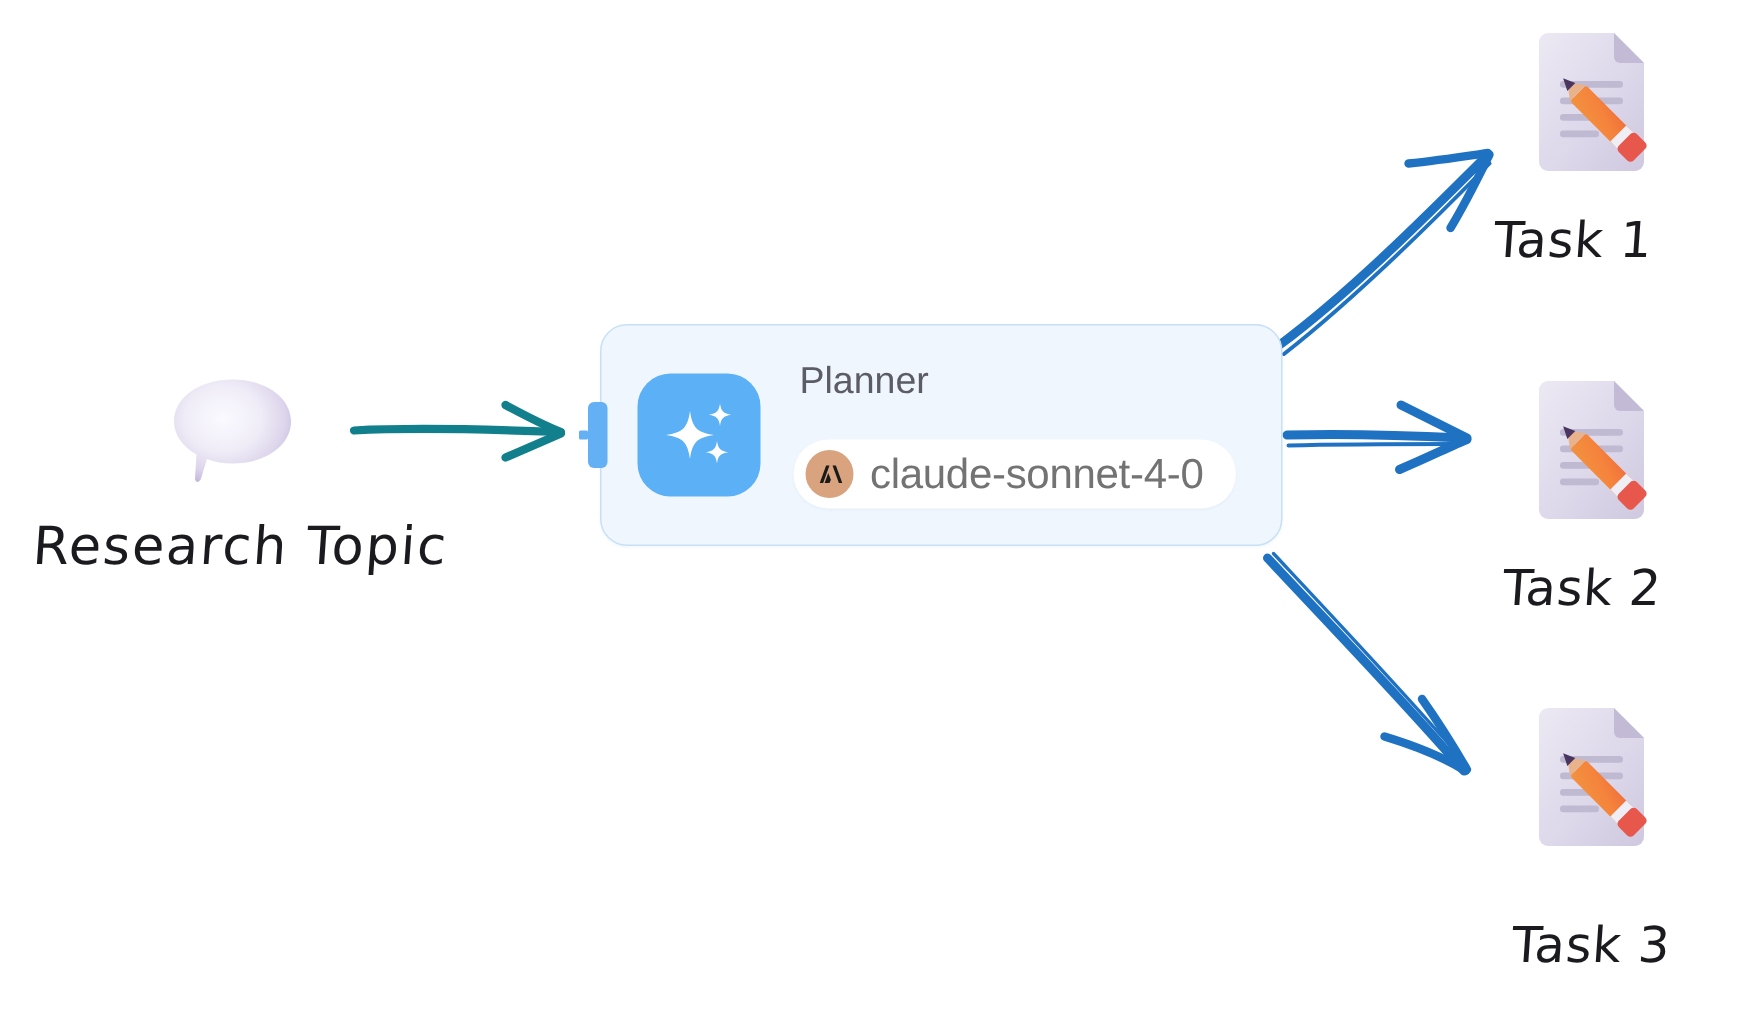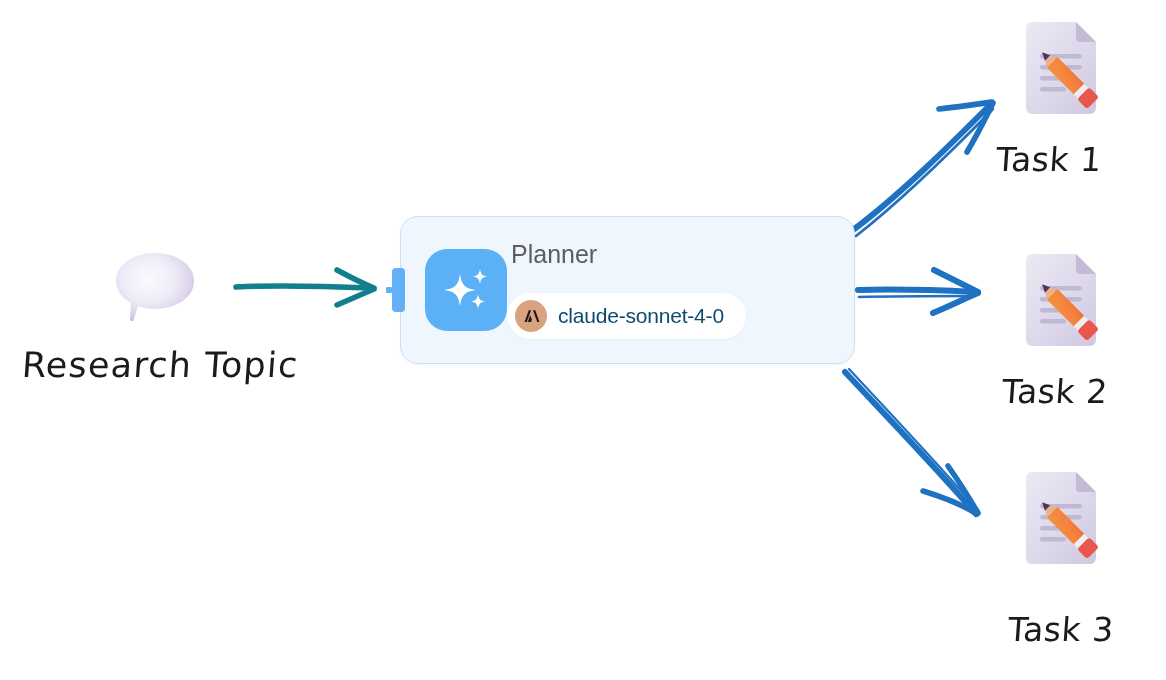--- a/index.html
+++ b/index.html
@@ -113,20 +113,21 @@
     min-width: 82px;
     background: #5cb0f5;
     border-radius: 22px;
     display: flex;
     align-items: center;
     justify-content: center;
   }
   #agent-avatar svg { display: block; }
 
   #node-body {
+    margin-left: 22px;
     display: flex;
     flex-direction: column;
     justify-content: center;
     gap: 24px;
   }
   #node-title {
     font-family: "Liberation Sans", sans-serif;
     font-size: 25px;
     color: #5c5c66;
     line-height: 1.1;
@@ -148,22 +149,22 @@
     height: 32px;
     min-width: 32px;
     border-radius: 50%;
     background: #d9a380;
     display: flex;
     align-items: center;
     justify-content: center;
   }
   #model-name {
     font-family: "Liberation Sans", sans-serif;
-    font-size: 21px;
-    color: #0c4a6e;
+    font-size: 28px;
+    color: #737373;
     letter-spacing: -0.2px;
   }
 </style>
 </head>
 <body>
 
 <div id="canvas">
 
   <svg id="sketch-layer" viewBox="0 0 1166 680" xmlns="http://www.w3.org/2000/svg">
     <defs></defs>

